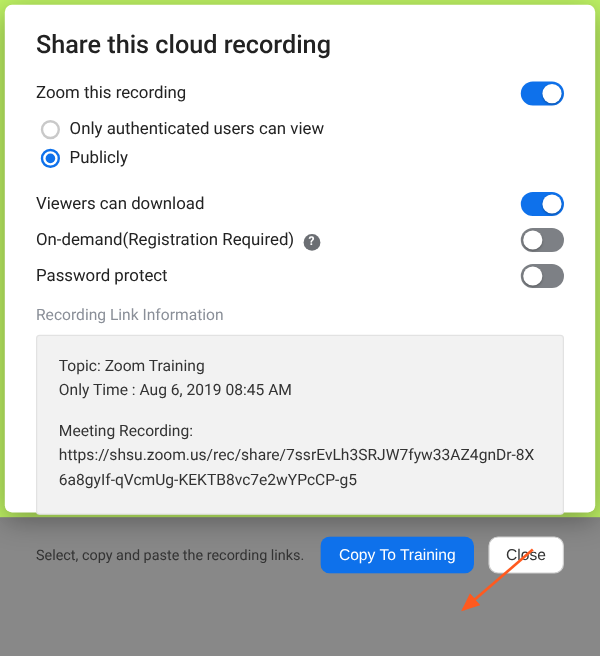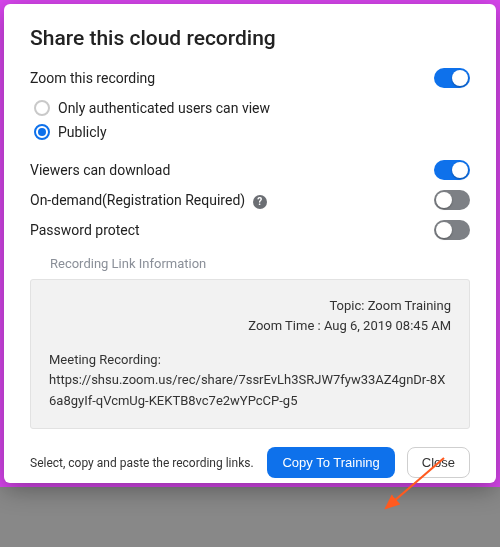--- a/index.html
+++ b/index.html
@@ -4,22 +4,22 @@
 <style>
   * { box-sizing: border-box; }
   html, body {
     margin: 0; padding: 0;
     width: 500px; height: 547px;
     font-family: -apple-system, BlinkMacSystemFont, "Segoe UI", Roboto, Helvetica, Arial, sans-serif;
     background: #888;
     overflow: hidden;
   }
   .backdrop {
-    width: 500px; height: 487px;
-    background: #d946ef;
+    width: 500px; height: 431px;
+    background: #bef264;
     position: relative;
   }
   .modal {
     position: absolute;
     top: 4px; left: 4px; right: 4px; bottom: 4px;
     background: #fff;
     border-radius: 6px;
     box-shadow: 0 6px 24px rgba(0,0,0,0.35);
     padding: 22px 26px 18px 26px;
     display: flex;
@@ -98,34 +98,33 @@
     font-size: 10px;
     font-weight: 700;
     margin-left: 4px;
     line-height: 1;
   }
   .section-label {
     font-size: 13px;
     color: #8a8f98;
     margin-top: 6px;
     margin-bottom: 8px;
-    margin-left: 20px;
   }
   .infobox {
     background: #f2f2f2;
     border: 1px solid #e2e2e2;
     border-radius: 3px;
     padding: 16px 18px;
     font-size: 13px;
     color: #333;
     line-height: 1.55;
     word-break: break-all;
     min-height: 150px;
   }
-  .infobox .block { margin-bottom: 14px; word-break: normal; text-align: right; }
+  .infobox .block { margin-bottom: 14px; word-break: normal; }
   .infobox .url { word-break: break-all; }
   .footer {
     display: flex;
     align-items: center;
     justify-content: space-between;
     margin-top: 18px;
     gap: 12px;
   }
   .footer-text {
     font-size: 12px;
@@ -198,21 +197,21 @@
 
     <div class="section-label">Recording Link Information</div>
 
     <div class="infobox">
       <div class="block">
         <div>
           <span>Topic:</span>
           <span>Zoom Training</span>
         </div>
         <div>
-          <span>Zoom Time :</span>
+          <span>Only Time :</span>
           <span>Aug 6, 2019 08:45 AM</span>
         </div>
       </div>
       <div>
         <div>Meeting Recording:</div>
         <div class="url">https://shsu.zoom.us/rec/share/7ssrEvLh3SRJW7fyw33AZ4gnDr-8X6a8gyIf-qVcmUg-KEKTB8vc7e2wYPcCP-g5</div>
       </div>
     </div>
 
     <div class="footer">

